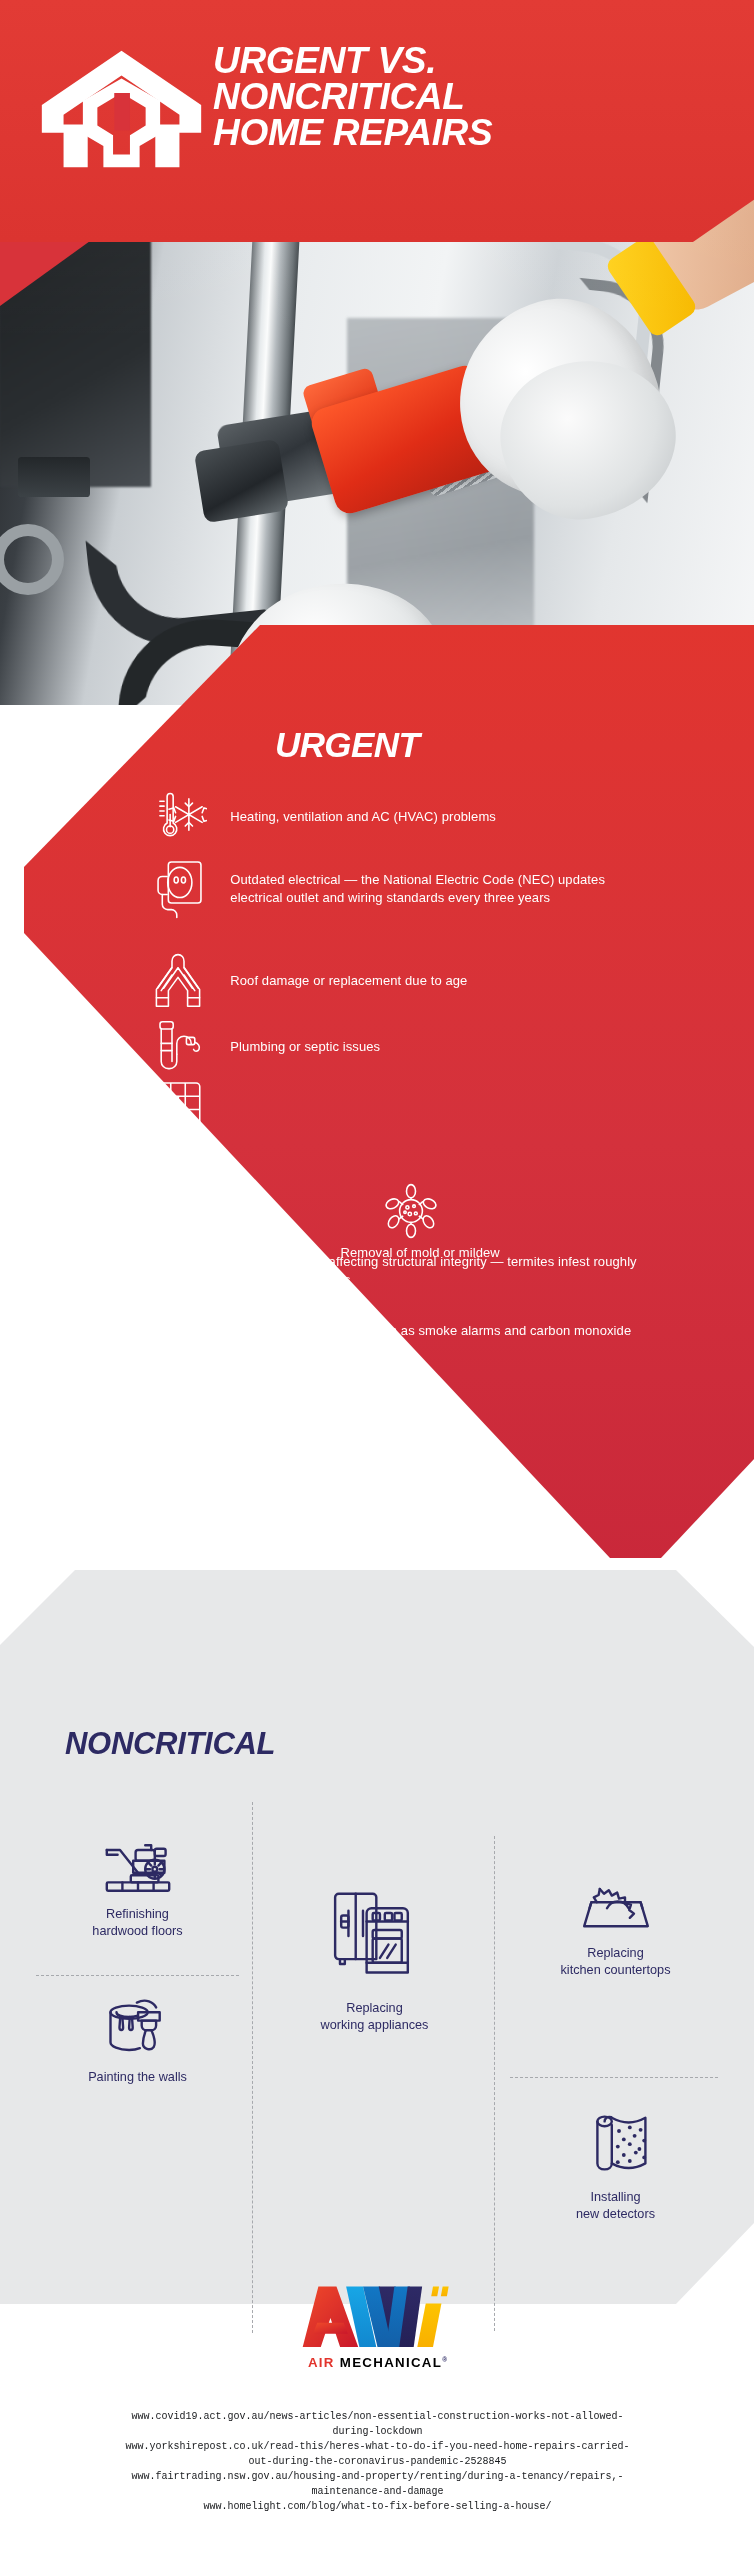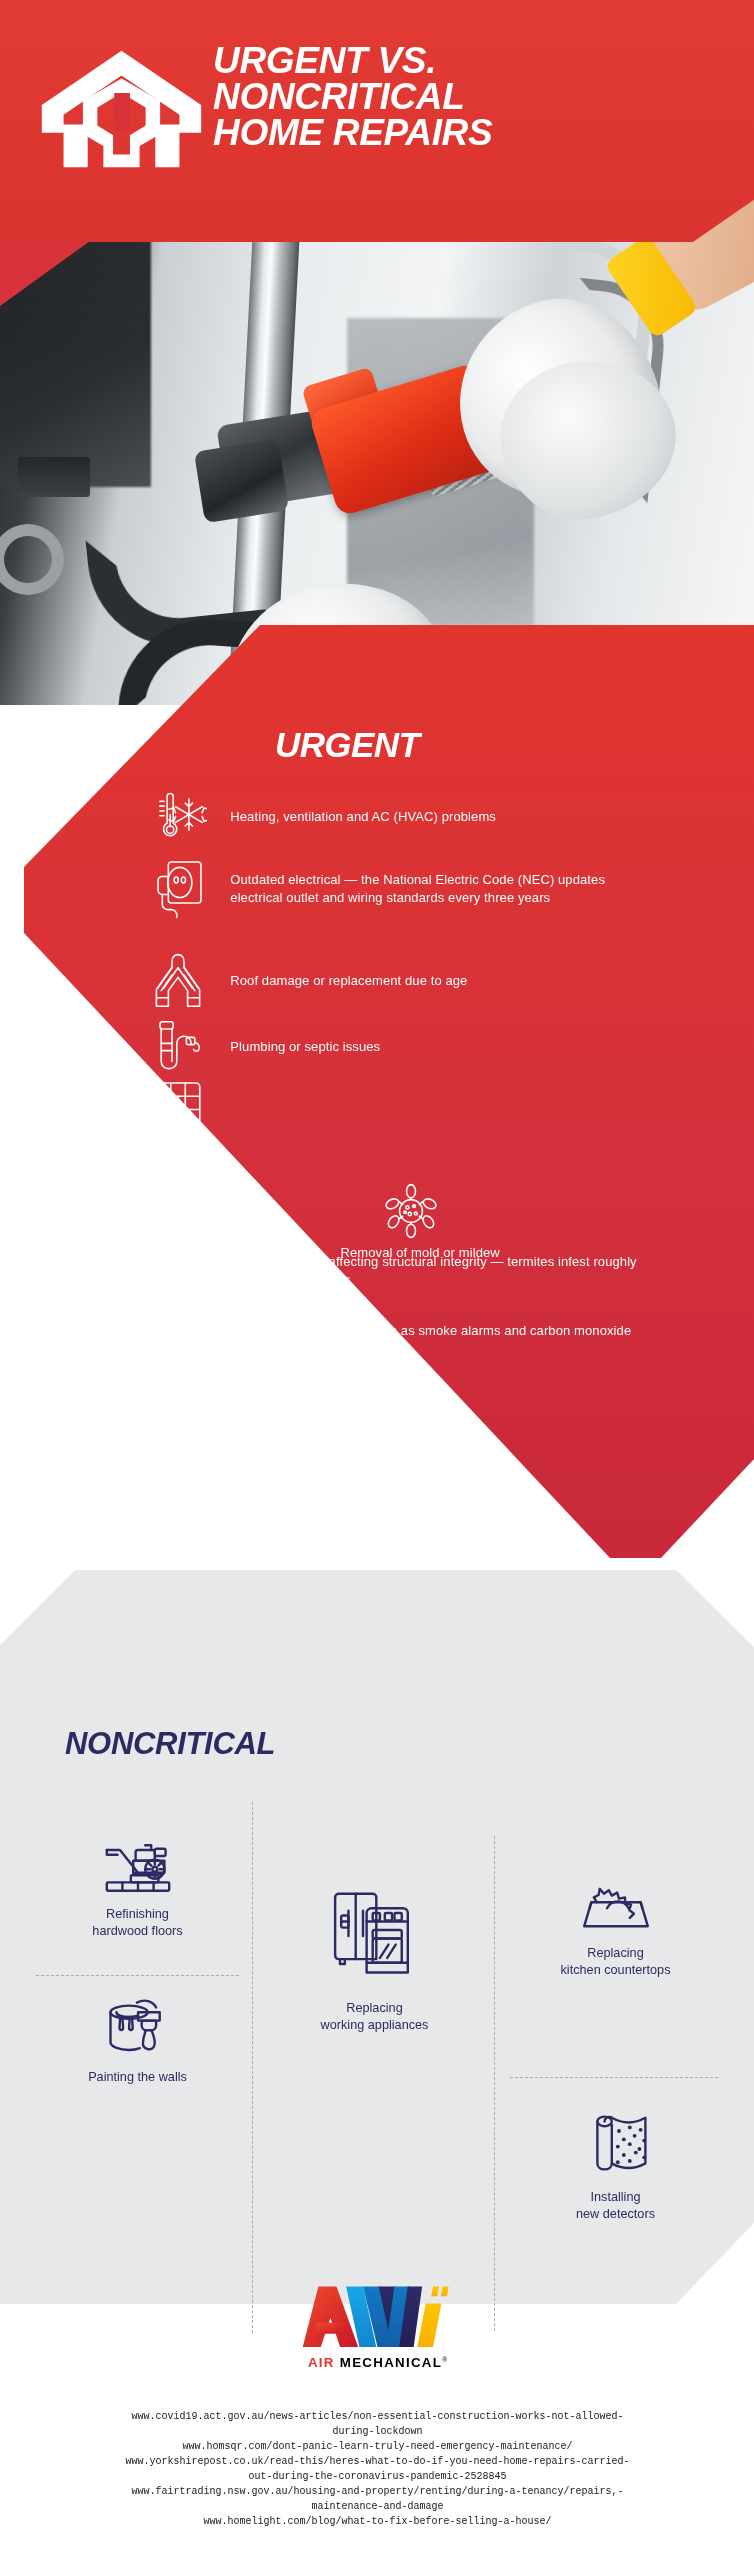--- a/index.html
+++ b/index.html
@@ -496,21 +496,20 @@
     <path fill="url(#gYel)" d="M258 6h10l-3 16h-10z"></path>
   </svg>
   <div id="ami-word">
     <span class="air">AIR</span>
     <span class="mech">MECHANICAL</span><span class="tm">®</span>
   </div>
 
   <div id="sources">
     <div class="src-line">www.covid19.act.gov.au/news-articles/non-essential-construction-works-not-allowed-</div>
     <div class="src-line">during-lockdown</div>
-    <div class="src-line">www.homsqr.com/dont-panic-learn-truly-need-emergency-maintenance/</div>
     <div class="src-line">www.yorkshirepost.co.uk/read-this/heres-what-to-do-if-you-need-home-repairs-carried-</div>
     <div class="src-line">out-during-the-coronavirus-pandemic-2528845</div>
     <div class="src-line">www.fairtrading.nsw.gov.au/housing-and-property/renting/during-a-tenancy/repairs,-</div>
     <div class="src-line">maintenance-and-damage</div>
     <div class="src-line">www.homelight.com/blog/what-to-fix-before-selling-a-house/</div>
   </div>
 </div>
 
 
 </body></html>

